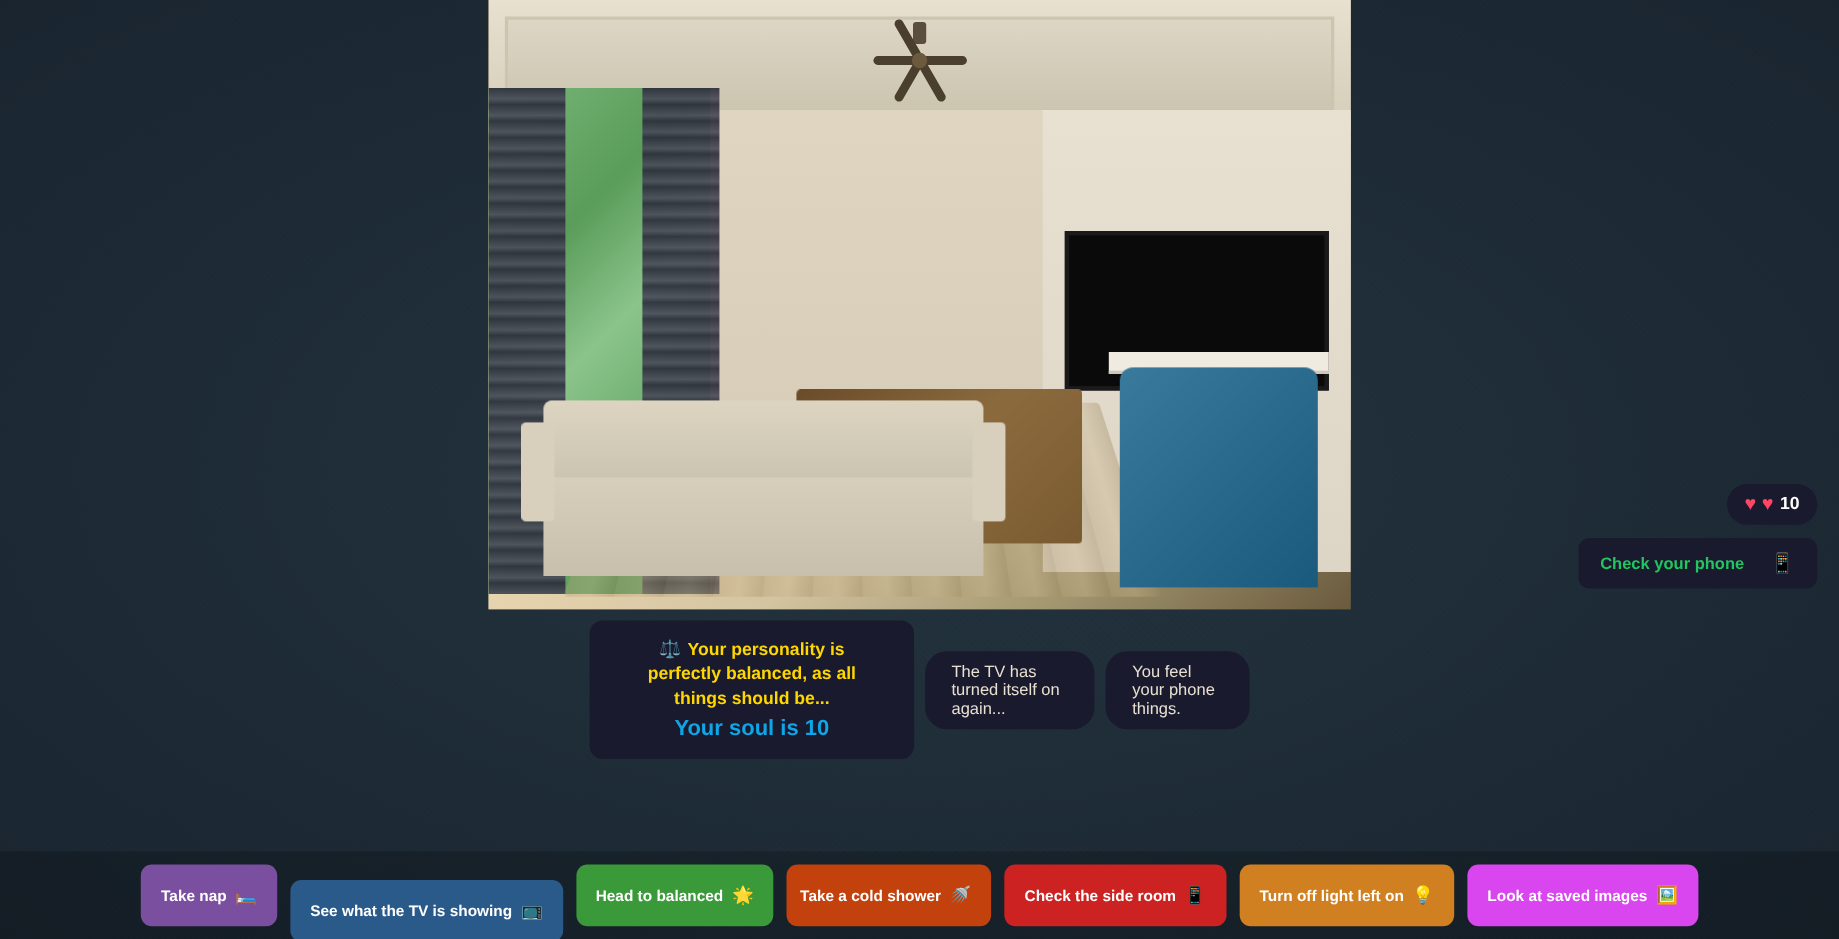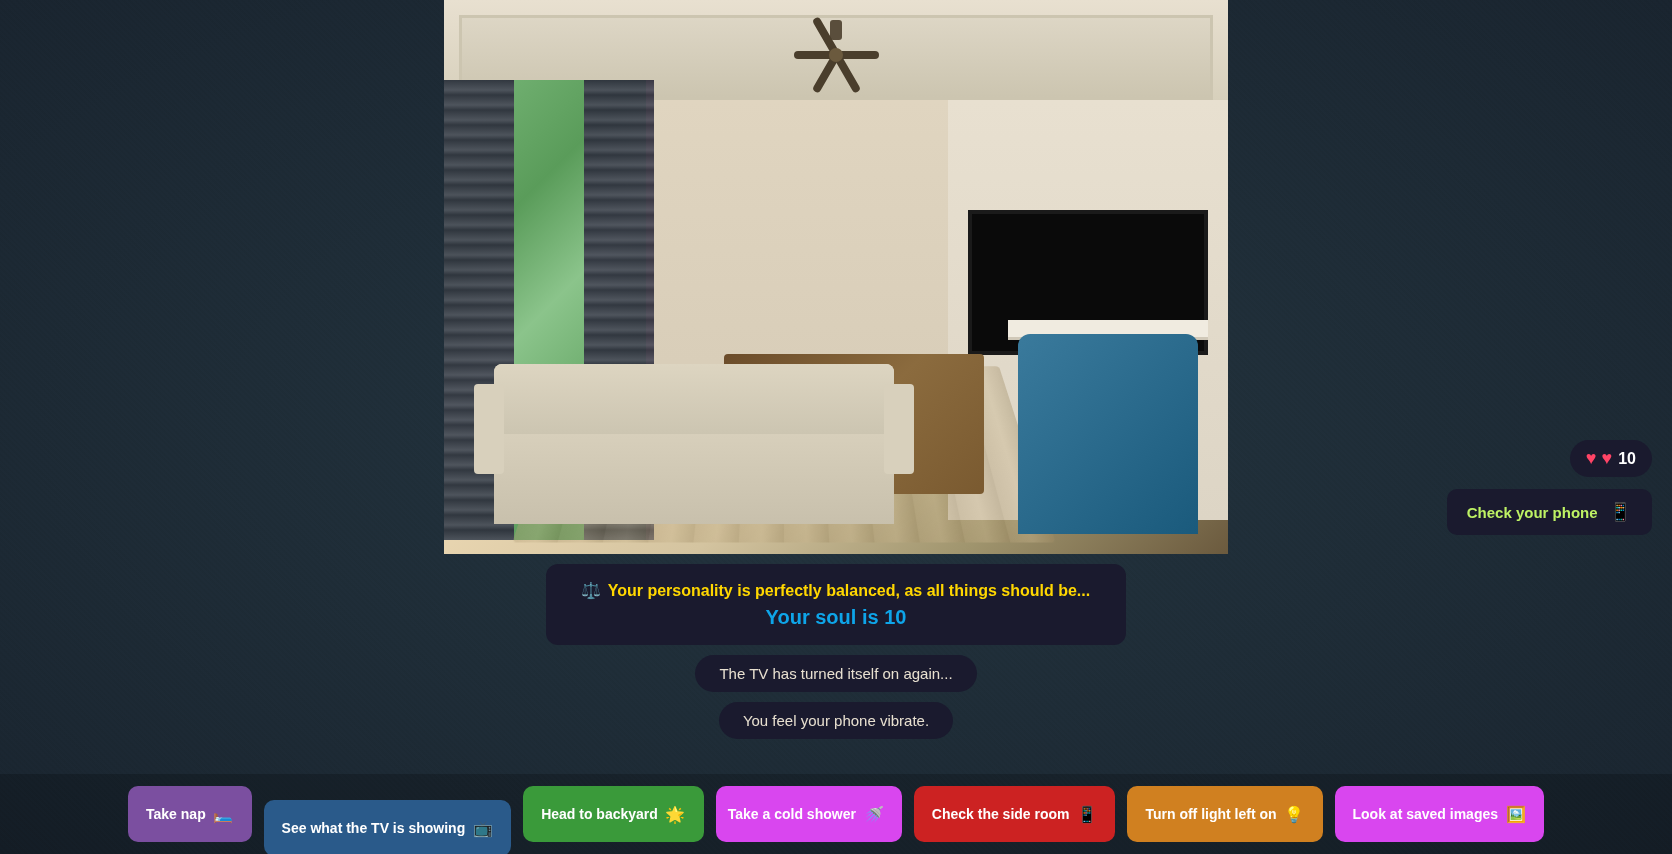--- a/index.html
+++ b/index.html
@@ -288,21 +288,20 @@
     }
 
     
     #message-area {
       position: absolute;
       top: 564px;
       left: 50%;
       transform: translateX(-50%);
       width: 600px;
       display: flex;
-      flex-direction: column;
       align-items: center;
       gap: 10px;
     }
 
     .message-box-main {
       background: #1a1a2e;
       border-radius: 12px;
       padding: 16px 28px;
       text-align: center;
       width: 580px;
@@ -379,21 +378,21 @@
       color: #fff;
       margin-top: 28px;
     }
 
     .btn-green {
       background: #3a9a3a;
       color: #fff;
     }
 
     .btn-teal {
-      background: #d946ef;
+      background: #c2410c;
       color: #fff;
       padding-left: 12px;
     }
 
     .btn-red {
       background: #cc2222;
       color: #fff;
       justify-content: center;
     }
 
@@ -433,27 +432,27 @@
     .heart-icon {
       color: #ff4466;
       font-size: 18px;
     }
 
     .check-phone-btn {
       background: #1a1a2e;
       border: none;
       border-radius: 10px;
       padding: 12px 20px;
-      color: #bef264;
+      color: #22c55e;
       font-size: 15px;
       font-weight: 600;
       cursor: pointer;
       display: flex;
       align-items: center;
-      gap: 12px;
+      gap: 24px;
       white-space: nowrap;
     }
 
     .phone-icon {
       font-size: 18px;
     }
   </style>
 </head>
 <body>
 
@@ -511,21 +510,21 @@
 <div id="message-area">
   <div class="message-box-main">
     <div class="message-main-text">
       <span class="balance-icon">⚖️</span><span>Your personality is perfectly balanced, as all things should be...</span>
     </div>
     <div class="message-soul-text">
       <span>Your soul is</span> <span>10</span>
     </div>
   </div>
   <div class="message-event">The TV has turned itself on again...</div>
-  <div class="message-event">You feel your phone vibrate.</div>
+  <div class="message-event">You feel your phone things.</div>
 </div>
 
 <div id="side-panel">
   <div class="lives-badge">
     <span class="heart-icon">♥ ♥</span>
     <span>10</span>
   </div>
   <button class="check-phone-btn">
     <span>Check your phone</span>
     <span class="phone-icon">📱</span>
@@ -535,21 +534,21 @@
 <div id="action-buttons">
 <button class="action-btn btn-purple">
       <span>Take nap</span>
       <span class="btn-icon">🛏️</span>
     </button>
     <button class="action-btn btn-blue-dark">
       <span>See what the TV is showing</span>
       <span class="btn-icon">📺</span>
     </button>
     <button class="action-btn btn-green">
-      <span>Head to backyard</span>
+      <span>Head to balanced</span>
       <span class="btn-icon">🌟</span>
     </button>
     <button class="action-btn btn-teal">
       <span>Take a cold shower</span>
       <span class="btn-icon">🚿</span>
     </button>
     <button class="action-btn btn-red">
       <span>Check the side room</span>
       <span class="btn-icon">📱</span>
     </button>

